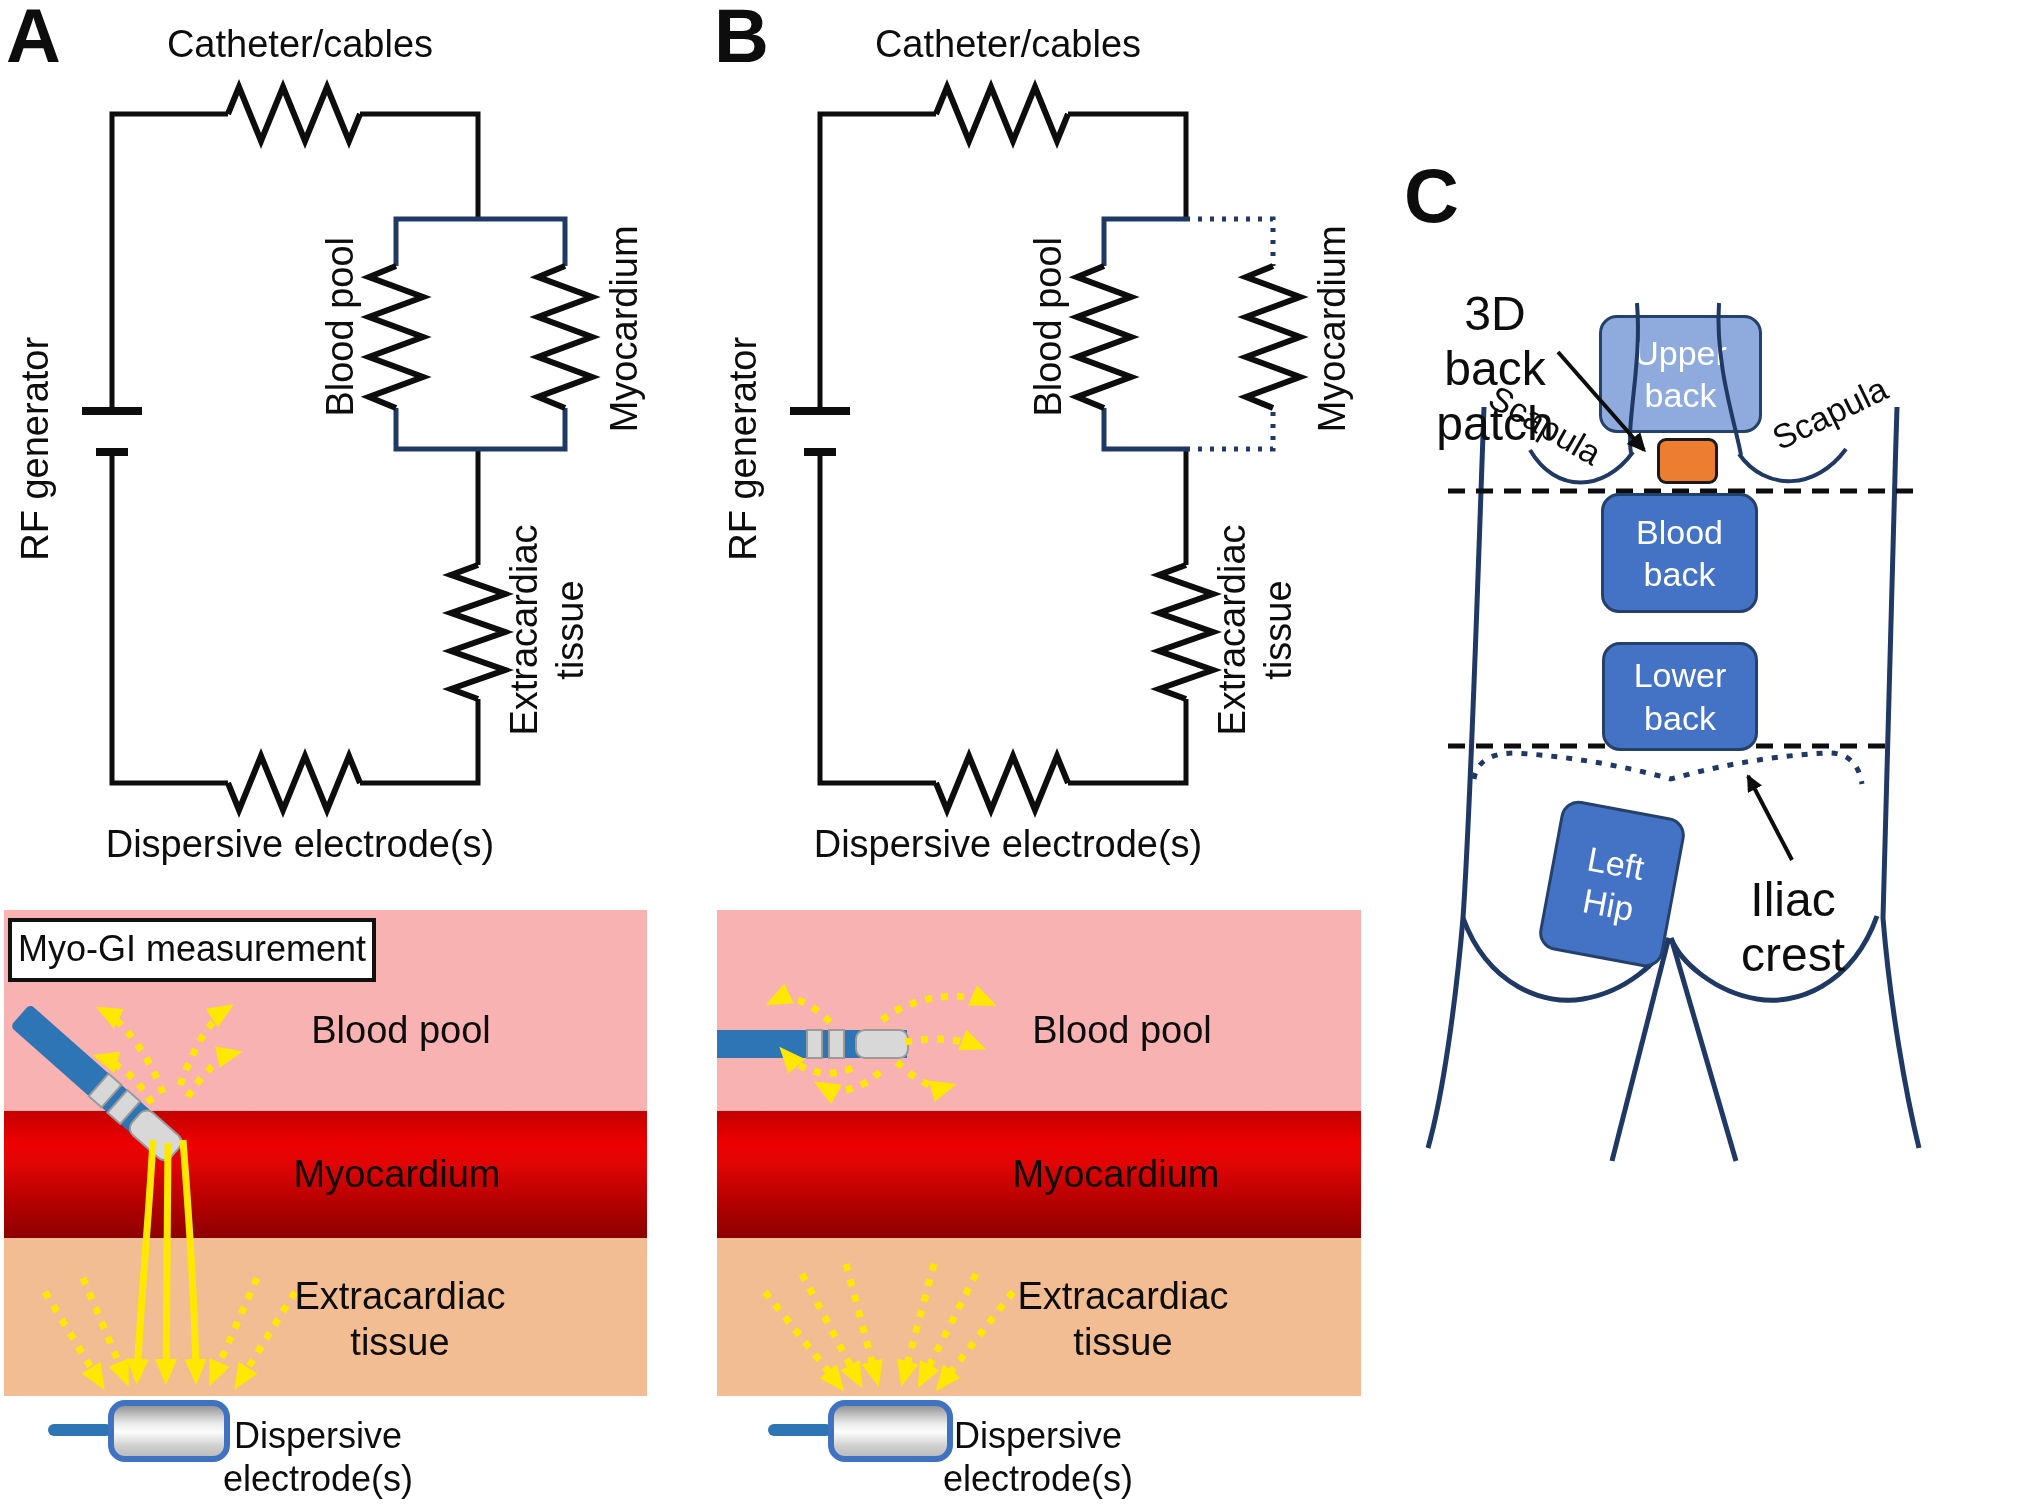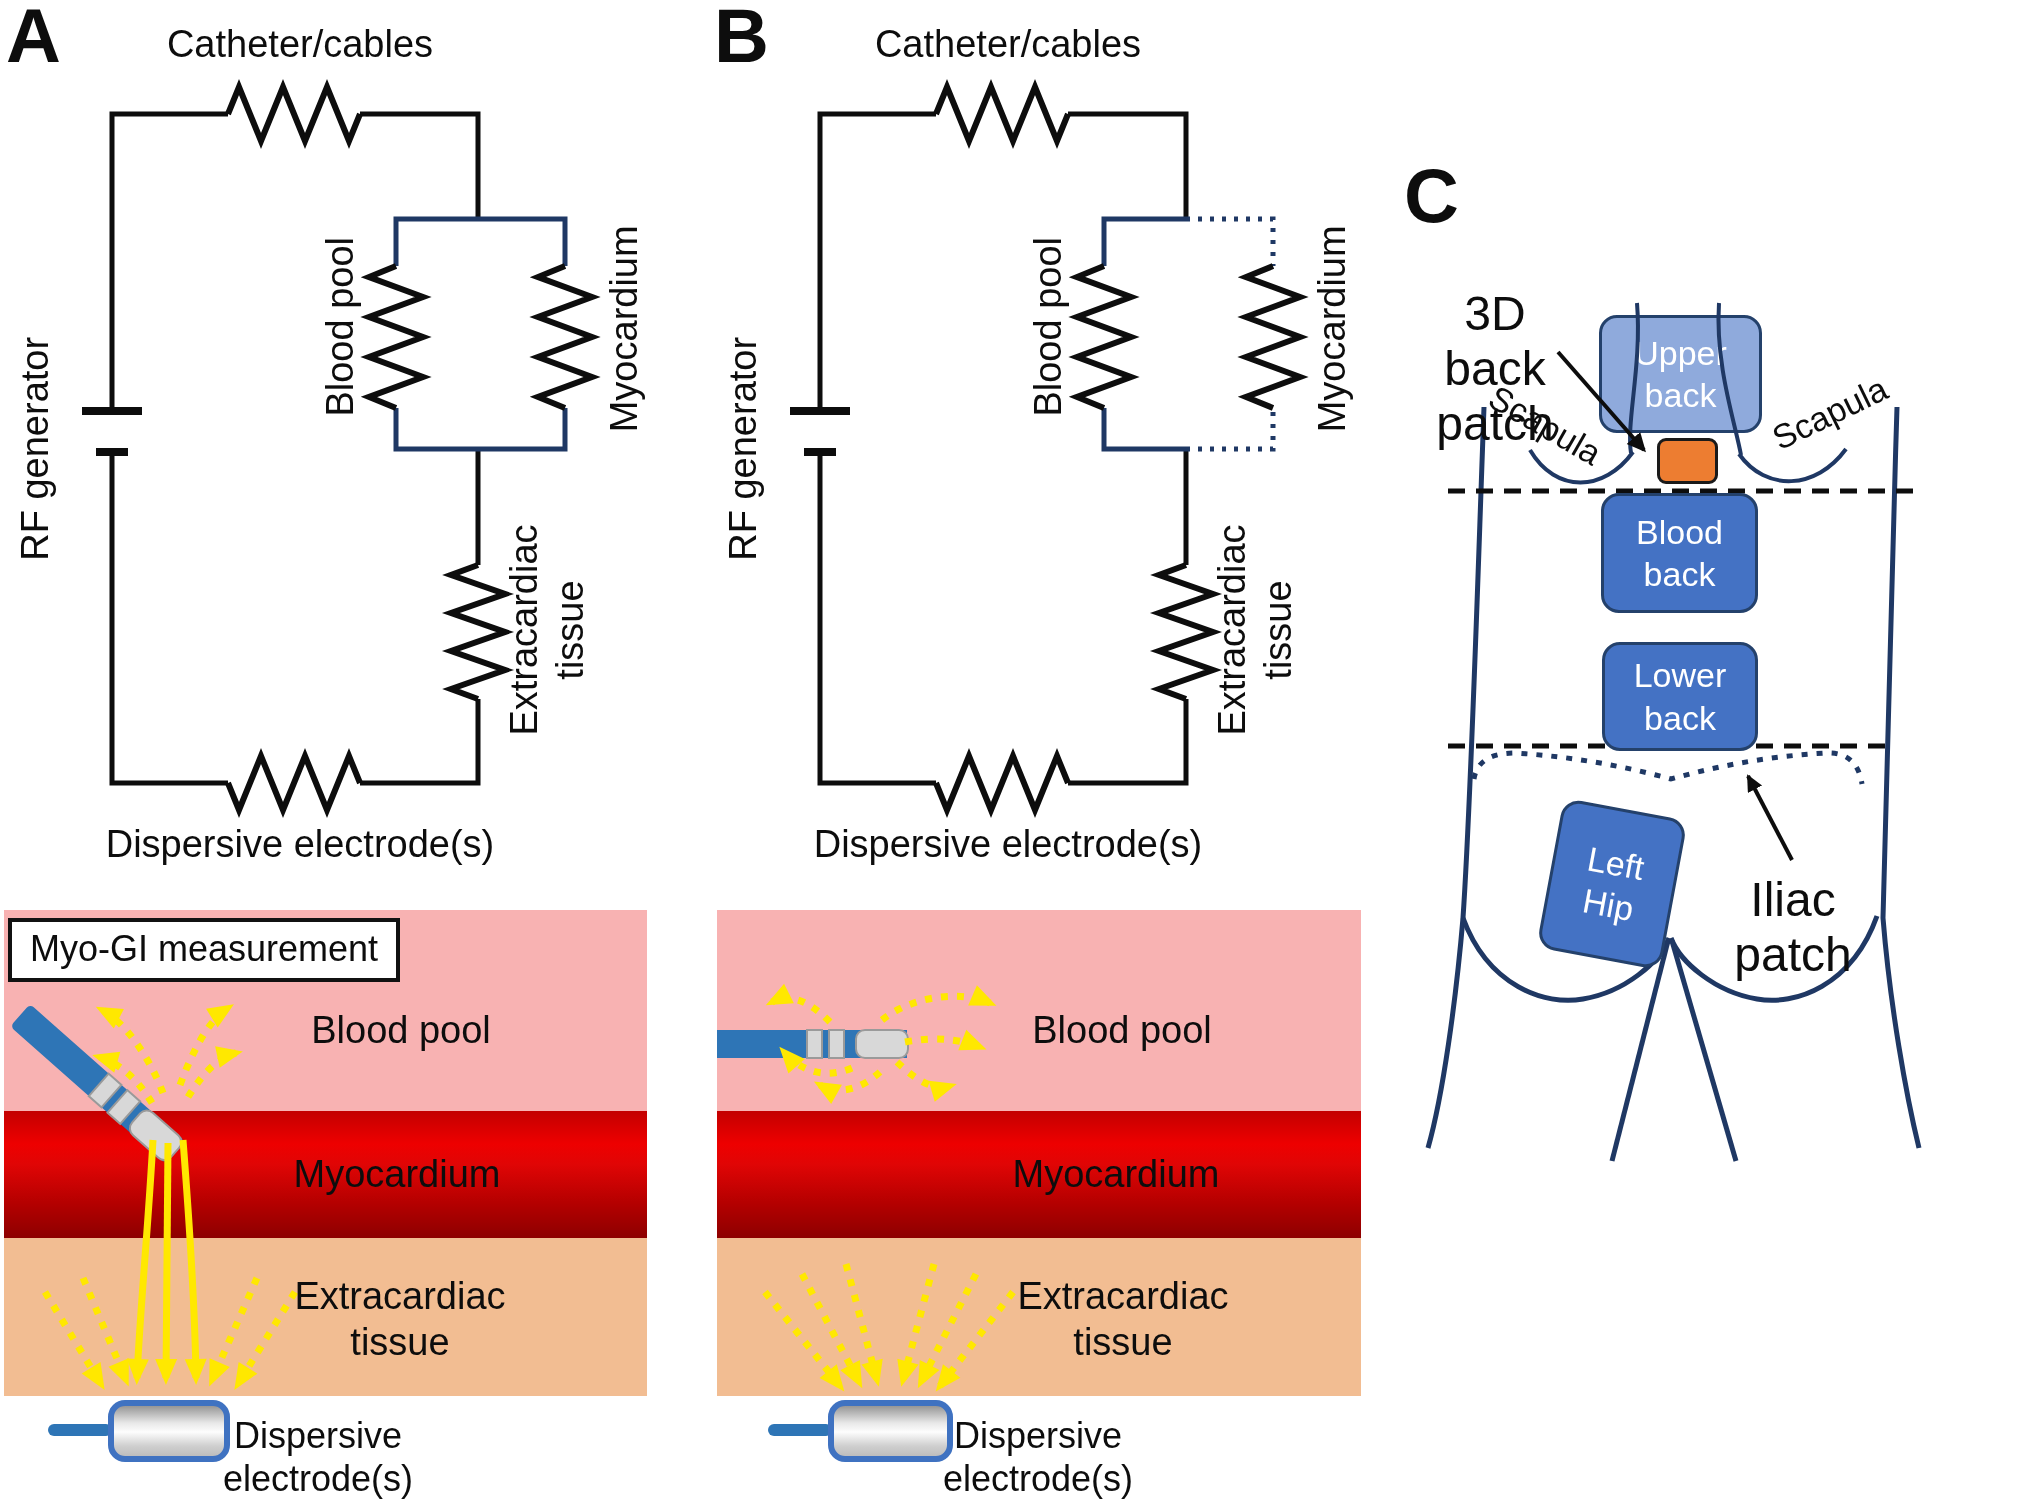--- a/index.html
+++ b/index.html
@@ -24,21 +24,21 @@
   .dotnavy{stroke-dasharray:4 8;}
   .dashblk{stroke-dasharray:17 11;}
   .dotsnavy{stroke-dasharray:6 9;}
   .ydots{stroke-dasharray:7 9;}
   .layer{position:absolute;left:0;width:100%;}
   .tissue-panel{position:absolute;top:910px;height:486px;}
   .l-blood{top:0;height:201px;background:var(--blood-pink);}
   .l-myo{top:201px;height:127px;background:linear-gradient(180deg,var(--myo-red-top) 0%,var(--myo-red-mid) 26%,#e00505 42%,#b50000 72%,var(--myo-red-bottom) 100%);}
   .l-extra{top:328px;height:158px;background:var(--extracardiac-tan);}
   .title-box{position:absolute;background:#fff;border:4px solid #111;font-size:36px;
-             padding:6px 18px 8px;white-space:nowrap;}
+             padding:6px 6px 8px;white-space:nowrap;}
   .electrode{position:absolute;width:122px;height:62px;border:6px solid var(--electrode-border);
              border-radius:17px;box-sizing:border-box;
              background:linear-gradient(180deg,#969696 0%,#e8e8e8 34%,#fdfdfd 52%,#cfcfcf 80%,#bdbdbd 100%);}
   .ewire{position:absolute;height:12px;background:var(--catheter-blue);border-radius:6px;}
   .cpatch{position:absolute;display:flex;align-items:center;justify-content:center;
           text-align:center;color:#fff;font-size:34px;line-height:1.25;
           border:3px solid #24416b;border-radius:18px;box-sizing:border-box;}
   .panel-c-text{position:absolute;text-align:center;font-size:48px;line-height:1.15;}
 </style>
 </head>
@@ -193,21 +193,21 @@
   <div class="lbl wrap" style="left:203px;top:1414px;width:230px;font-size:36px;">Dispersive electrode(s)</div>
 
   <div class="lbl" style="left:1007px;top:1008px;width:230px;">Blood pool</div>
   <div class="lbl" style="left:1001px;top:1152px;width:230px;">Myocardium</div>
   <div class="lbl wrap" style="left:1008px;top:1274px;width:230px;">Extracardiac tissue</div>
   <div class="lbl wrap" style="left:923px;top:1414px;width:230px;font-size:36px;">Dispersive electrode(s)</div>
 
   <div class="panel-c-text" style="left:1424px;top:286px;width:142px;">3D back patch</div>
   <div class="panel-c-text" style="left:1455px;top:406px;width:180px;font-size:34px;transform:rotate(30deg);">Scapula</div>
   <div class="panel-c-text" style="left:1740px;top:394px;width:180px;font-size:34px;transform:rotate(-26deg);">Scapula</div>
-  <div class="panel-c-text" style="left:1733px;top:872px;width:120px;">Iliac patch</div>
+  <div class="panel-c-text" style="left:1733px;top:872px;width:120px;">Iliac crest</div>
 
   <svg width="2030" height="1509" viewBox="0 0 2030 1509">
     <defs>
       <marker id="mk2" markerUnits="userSpaceOnUse" markerWidth="26" markerHeight="22" refX="16" refY="9" orient="auto">
         <path d="M0,0 L19,9 L0,18 Z" fill="#0d0d0d"></path>
       </marker>
     </defs>
     <path class="navy w4 nofill" d="M1637,303 C1642,365 1626,422 1631,453"></path>
     <path class="navy w4 nofill" d="M1719,303 C1715,365 1735,422 1741,455"></path>
     <path class="blk w4 nofill" marker-end="url(#mk2)" d="M1558,352 L1644,450"></path>

